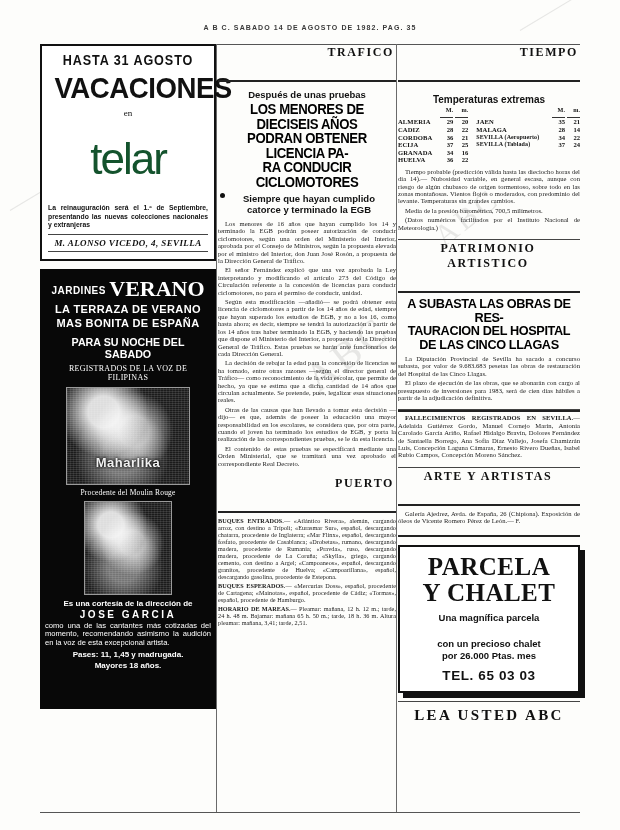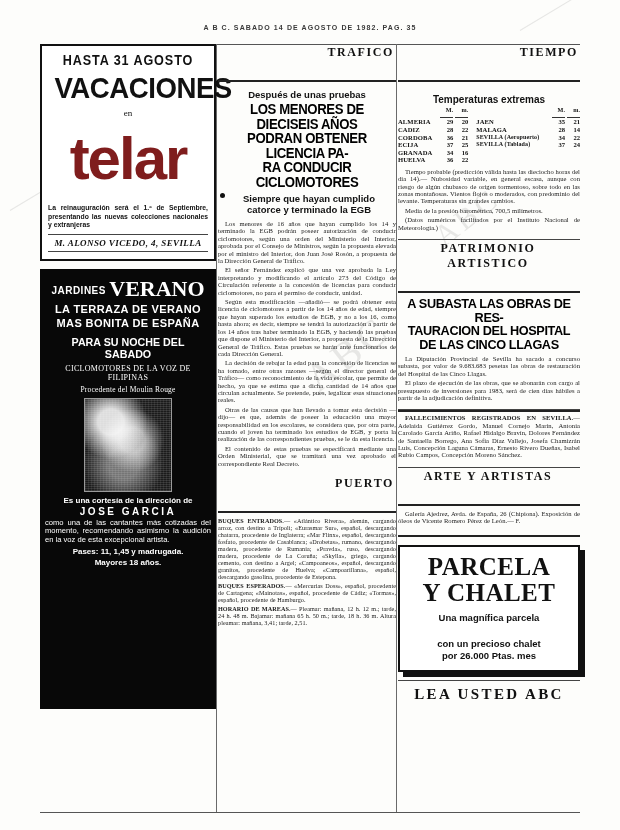--- a/index.html
+++ b/index.html
@@ -109,22 +109,22 @@
   }
   .ad-vac{
     font-family:"Liberation Sans", sans-serif;font-weight:bold;
     font-size:30px;line-height:32px;letter-spacing:-0.5px;
     transform:scaleX(.92);margin:4px 0 0;
   }
   .ad-en{font-family:"Liberation Serif",serif;font-size:9px;margin:4px 0 0;}
   .telar-wrap{height:82px;display:flex;align-items:center;justify-content:center;}
   .telar{
     font-family:"Liberation Sans", sans-serif;
-    font-size:60px;line-height:60px;letter-spacing:-2px;
-    color:#7f1d1d;font-weight:700;
+    font-size:44px;line-height:60px;letter-spacing:-2px;
+    color:#14532d;font-weight:400;
   }
   .ad-foot{
     font-family:"Liberation Sans", sans-serif;font-weight:bold;
     font-size:6.8px;line-height:8.6px;text-align:justify;margin-top:4px;
   }
   .ad-addr{
     font-family:"Liberation Serif", serif;font-weight:bold;font-style:italic;
     font-size:9px;letter-spacing:.4px;padding-top:3px;
   }
 
@@ -248,23 +248,28 @@
     <div class="sp8"></div>
 
     <div class="oasis" style="height:440px;">
       <div class="l1">
         <span>JARDINES</span>
         <span class="big">VERANO</span>
       </div>
       <div class="l2">LA TERRAZA DE VERANO</div>
       <div class="l2">MAS BONITA DE ESPAÑA</div>
       <div class="l3">PARA SU NOCHE DEL SABADO</div>
-      <div class="l4">CICLOMOTORES DE LA VOZ DE</div>
+      <div class="l4">REGISTRADOS DE LA VOZ DE</div>
       <div class="l4" style="margin-top:0;">FILIPINAS</div>
 
+      <div class="photo" style="width:122px;height:96px;">
+        <div class="grain"></div>
+        <div class="dots"></div>
+        <div class="cap">Maharlika</div>
+      </div>
       <div class="cred">Procedente del Moulin Rouge</div>
 
       <div class="photo" style="width:86px;height:92px;margin-top:4px;">
         <div class="grain"></div>
         <div class="dots"></div>
       </div>
 
       <div class="jg-pre">Es una cortesía de la dirección de</div>
       <div class="jg">JOSE GARCIA</div>
       <div class="jg-txt">como una de las cantantes más cotizadas del momento, recomendando asimismo la audición en la voz de esta excepcional artista.</div>
@@ -453,20 +458,21 @@
     <div class="sp8"></div>
     <div class="rule thick"></div>
     <div class="sp8"></div>
 
     <div class="parcela">
       <div class="t">PARCELA</div>
       <div class="t">Y CHALET</div>
       <div class="s">Una magnífica parcela</div>
       <div class="s" style="margin-top:14px;">con un precioso chalet</div>
       <div class="s" style="margin-top:0;">por 26.000 Ptas. mes</div>
+      <div class="tel">TEL. 65 03 03</div>
     </div>
 
     <div class="sp8"></div>
     <div class="rule"></div>
     <div class="lea">LEA USTED ABC</div>
   </div>
 
 </div>
 
 </body></html>

